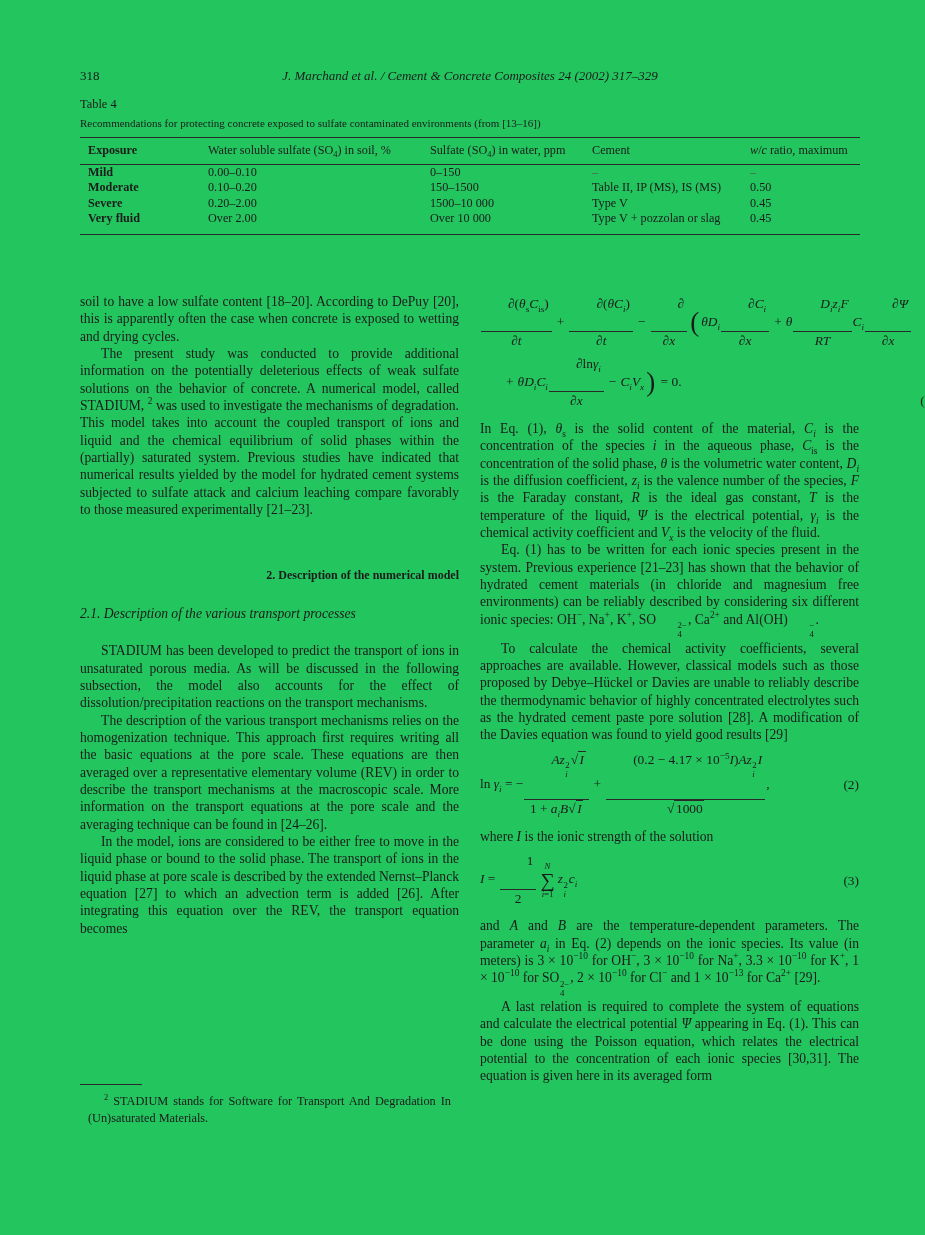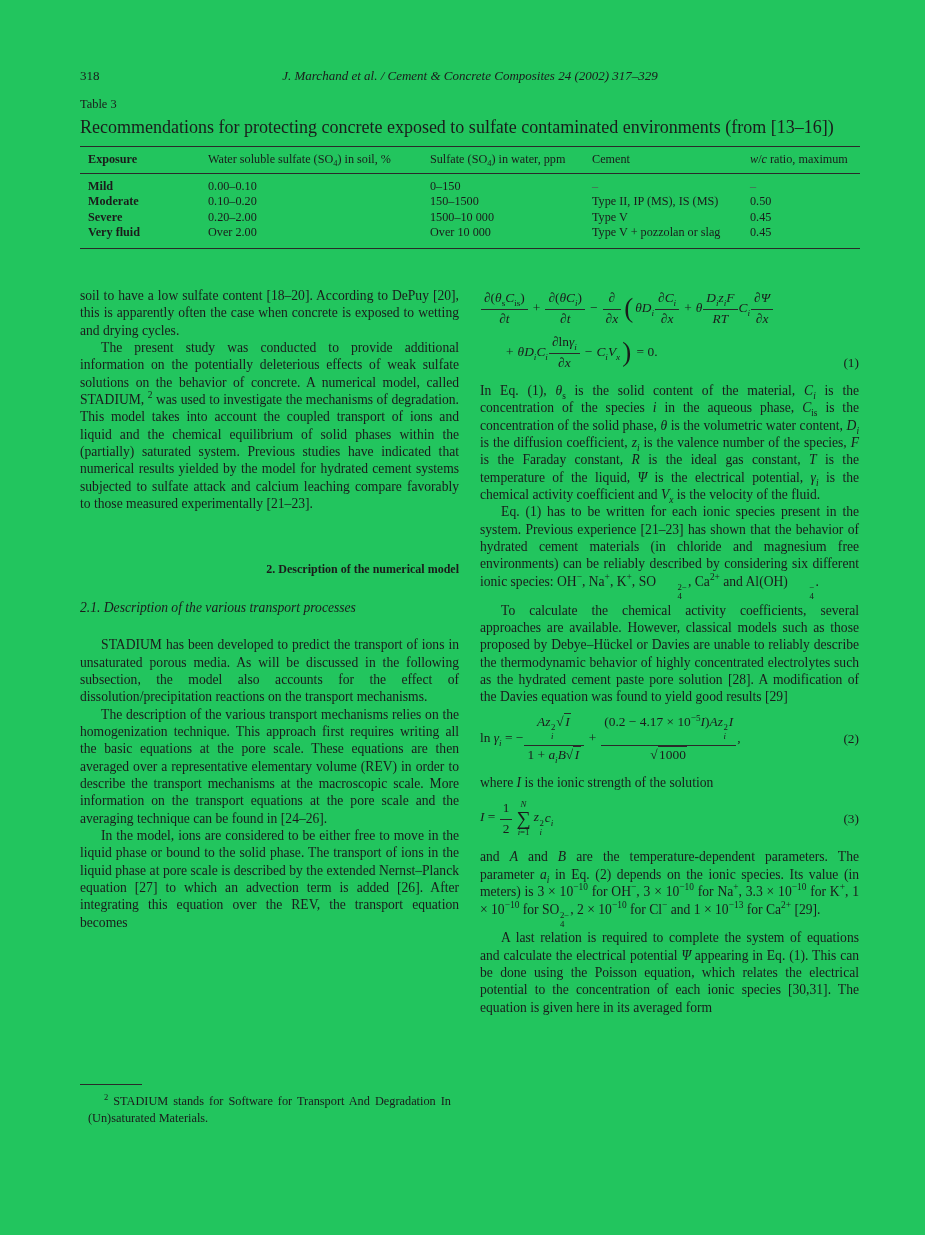--- a/index.html
+++ b/index.html
@@ -10,35 +10,35 @@
   }
 
   
   .pg-header { position:absolute; top:68px; left:80px; width:780px; font-size:13px; }
   .pg-num { position:absolute; left:0; top:0; font-style:normal; }
   .run-title { display:block; text-align:center; font-style:italic; }
 
   
   .tbl-area { position:absolute; top:97px; left:80px; width:780px; }
   .tbl-label { font-size:12.4px; margin-bottom:5px; }
-  .tbl-caption { font-size:18px; margin-bottom:8px; }
+  .tbl-caption { font-size:11px; margin-bottom:8px; }
   table.rec { border-collapse:collapse; width:100%; font-size:12.2px; line-height:15.6px; border-bottom:1.3px solid #2a2a2a; }
   table.rec thead th {
     text-align:left; font-weight:normal; vertical-align:top;
     border-top:1.6px solid #2a2a2a; border-bottom:1.3px solid #2a2a2a;
     padding:5px 10px 5px 0;
   }
   table.rec td { vertical-align:top; padding:0 10px 0 0; }
   table.rec th:first-child, table.rec td:first-child { padding-left:8px;font-weight:bold; }
-  table.rec tbody tr:first-child td { padding-top:5px; }
+  table.rec tbody tr:first-child td { }
   table.rec tbody tr:last-child td { padding-bottom:7px; }
   .dash { color:#555; }
 
   
-  .cols { position:absolute; top:287px; left:80px; width:780px; display:flex; gap:21px; }
+  .cols { position:absolute; top:293px; left:80px; width:780px; display:flex; gap:21px; }
   .col { width:379px; font-size:13.6px; line-height:17.35px; text-align:justify; }
   .col p { margin:0; text-indent:1.55em; }
   .col p.noind { text-indent:0; }
   h2.sec { font-size:12px; font-weight:bold; margin:49px 0 12px; text-align:right; }
   h3.subsec { font-size:13.6px; font-weight:normal; font-style:italic; margin:20px 0 16px; text-align:left; }
   p.gap-after-head { margin-top:20px !important; }
 
   sub, sup { line-height:0; font-size:69%; }
 
   
@@ -48,42 +48,42 @@
 
   
   .eq { display:flex; justify-content:space-between; align-items:center; font-size:13.4px; margin:9px 0 11px; }
   .eq .eq-body { text-align:left; }
   .eq.eq-multiline { align-items:flex-end; margin-top:4px; }
   .eq-line { white-space:nowrap; text-align:left; }
   .eq-line + .eq-line { margin-top:8px; margin-left:22px; }
   .eq-num { margin-left:8px; white-space:nowrap; }
 
   .frac { display:inline-block; vertical-align:middle; text-align:center; margin:0 1px; }
-  .frac > .num { display:block; padding:0 3px 4px; line-height:1.08; }
+  .frac > .num { display:block; padding:0 3px 20px; line-height:1.08;margin-left:24px; }
   .frac > .den { display:block; border-top:1.1px solid #2a2a2a; padding:2px 3px 0; line-height:1.08; }
   .op { margin:0 4px; }
   .bigp { font-size:27px; line-height:0; vertical-align:middle; margin:0 2px; font-weight:400; position:relative; top:-1px; }
   .stk { display:inline-flex; flex-direction:column; align-items:flex-start; font-size:8.8px; line-height:1.05; vertical-align:-0.5em; margin:0 1px 0 0.5px; }
   .sqrt { white-space:nowrap; }
   .rad { border-top:1px solid #2a2a2a; padding:0 1.5px; }
   .sum { display:inline-flex; flex-direction:column; align-items:center; font-size:8.8px; line-height:1; vertical-align:middle; margin:0 3px; }
   .sumsym { font-size:20px; line-height:0.95; }
 </style>
 </head>
 <body>
 
 <div class="page">
 
   <header class="pg-header">
     <span class="pg-num">318</span>
     <span class="run-title">J. Marchand et al. / Cement &amp; Concrete Composites 24 (2002) 317–329</span>
   </header>
 
   <section class="tbl-area">
-    <div class="tbl-label">Table 3</div>
+    <div class="tbl-label">Table 4</div>
     <div class="tbl-caption">Recommendations for protecting concrete exposed to sulfate contaminated environments (from [13–16])</div>
     <table class="rec">
       <colgroup>
         <col style="width:128px">
           <col style="width:222px">
           <col style="width:162px">
           <col style="width:158px">
           <col style="width:110px">
       </colgroup>
       <thead>
@@ -100,21 +100,21 @@
           <td>Mild</td>
           <td>0.00–0.10</td>
           <td>0–150</td>
           <td><span class="dash">–</span></td>
           <td><span class="dash">–</span></td>
         </tr>
         <tr>
           <td>Moderate</td>
           <td>0.10–0.20</td>
           <td>150–1500</td>
-          <td>Type II, IP (MS), IS (MS)</td>
+          <td>Table II, IP (MS), IS (MS)</td>
           <td>0.50</td>
         </tr>
         <tr>
           <td>Severe</td>
           <td>0.20–2.00</td>
           <td>1500–10 000</td>
           <td>Type V</td>
           <td>0.45</td>
         </tr>
         <tr>

